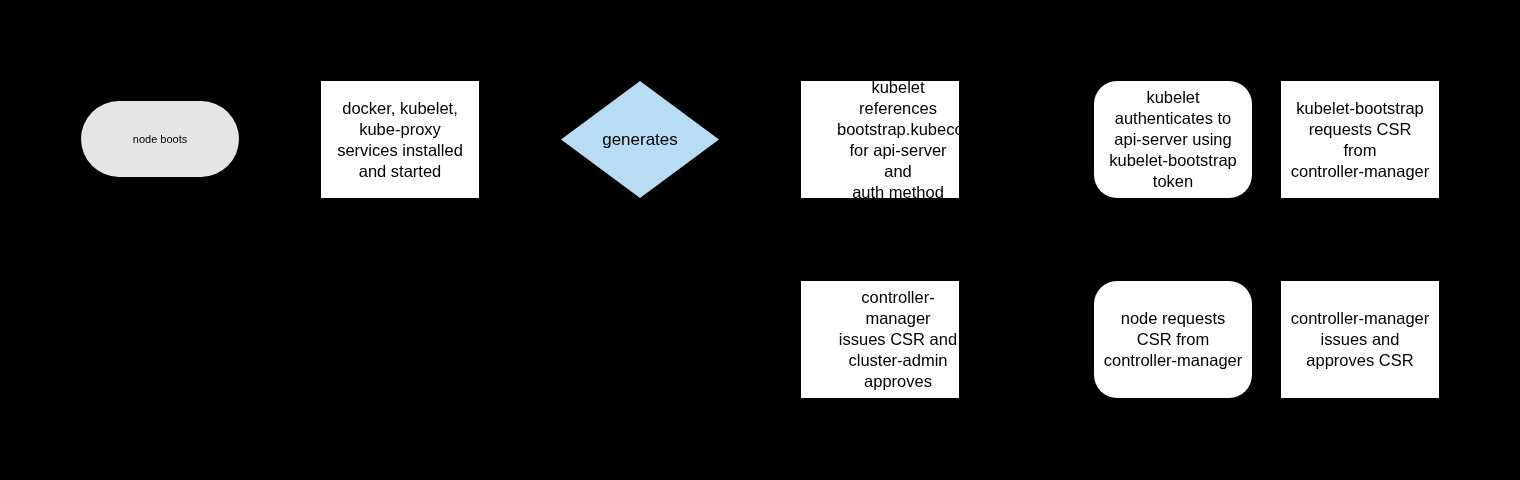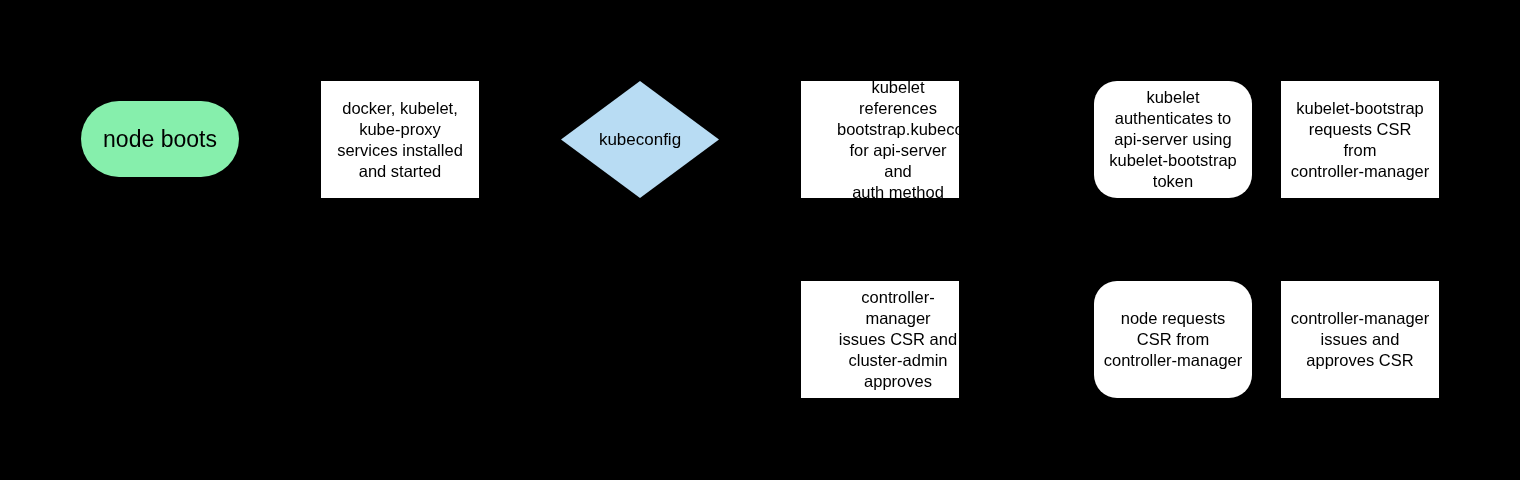--- a/index.html
+++ b/index.html
@@ -32,23 +32,23 @@
   .process {
     width: 158px;
     height: 117px;
     background: #ffffff;
     font-size: 16.5px;
     line-height: 21px;
   }
   .terminator {
     width: 158px;
     height: 76px;
-    background: #86efac;
+    background: #e5e5e5;
     border-radius: 38px;
-    font-size: 23px;
+    font-size: 11px;
     line-height: 21px;
   }
   .decision {
     width: 158px;
     height: 117px;
     background: #b8dcf3;
     clip-path: polygon(50% 0%, 100% 50%, 50% 100%, 0% 50%);
     font-size: 17px;
     line-height: 21px;
   }
@@ -74,21 +74,21 @@
   </div>
 
   <div class="node process c2 r1-box">
     <span class="label">docker, kubelet,
 kube-proxy
 services installed
 and started</span>
   </div>
 
   <div class="node decision c3 r1-box">
-    <span class="label">kubeconfig</span>
+    <span class="label">generates</span>
   </div>
 
   <div class="node process c4 r1-box">
     <span class="label">kubelet references
 bootstrap.kubeconfig
 for api-server and
 auth method</span>
   </div>
 
   <div class="node process c5 r1-box">

